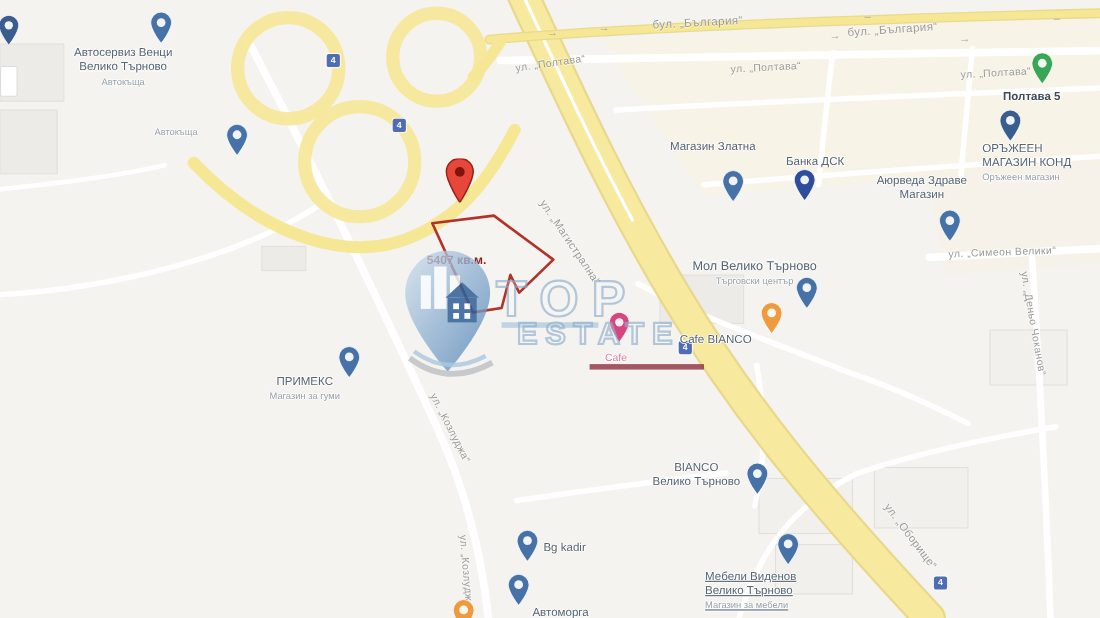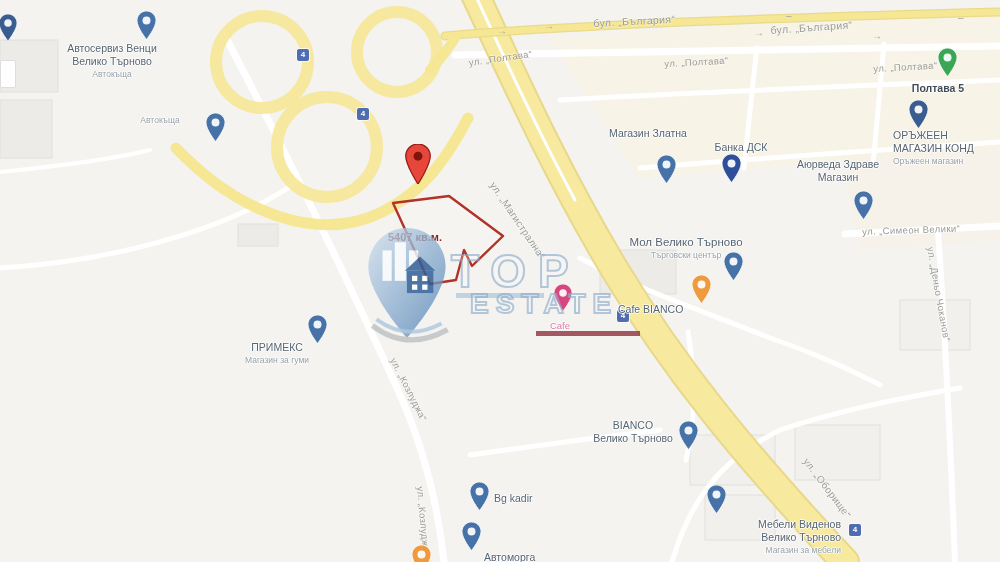--- a/index.html
+++ b/index.html
@@ -227,21 +227,21 @@
     <path d="M10 0C4.5 0 0 4.5 0 10c0 7.5 10 20 10 20s10-12.5 10-20C20 4.5 15.5 0 10 0z" fill="#4672a8" stroke="rgba(255,255,255,.85)" stroke-width="1"></path>
     <circle cx="10" cy="10" r="4.2" fill="rgba(255,255,255,.92)"></circle>
         </svg></div>
       <div class="poi-label" style="top: 531px; left: 484px; margin-top: 20px;">
         <div>Автоморга</div>
       </div>
       <div class="pin" style="left: 706.5px; top: 485px;"><svg width="19" height="28.5" viewBox="0 0 20 30">
     <path d="M10 0C4.5 0 0 4.5 0 10c0 7.5 10 20 10 20s10-12.5 10-20C20 4.5 15.5 0 10 0z" fill="#4672a8" stroke="rgba(255,255,255,.85)" stroke-width="1"></path>
     <circle cx="10" cy="10" r="4.2" fill="rgba(255,255,255,.92)"></circle>
         </svg></div>
-      <div class="poi-label" style="top: 518px; left: 641px; width: 200px; text-align: right;">
+      <div class="poi-label" style="top: 518px; left: 641px; width: 200px; text-align: left; text-decoration: underline;">
         <div>Мебели Виденов</div>
         <div>Велико Търново</div>
         <div class="sub">Магазин за мебели</div>
       </div>
       <div class="pin" style="left: 554px; top: 284px;"><svg width="18" height="27" viewBox="0 0 20 30">
     <path d="M10 0C4.5 0 0 4.5 0 10c0 7.5 10 20 10 20s10-12.5 10-20C20 4.5 15.5 0 10 0z" fill="#d8467e" stroke="rgba(255,255,255,.85)" stroke-width="1"></path>
     <circle cx="10" cy="10" r="4.2" fill="rgba(255,255,255,.92)"></circle>
         </svg></div>
       <div class="poi-label" style="font-size: 9.5px; color: rgb(216, 123, 164); top: 320px; left: 460px; width: 200px; text-align: center;">
         <div>Cafe</div>

